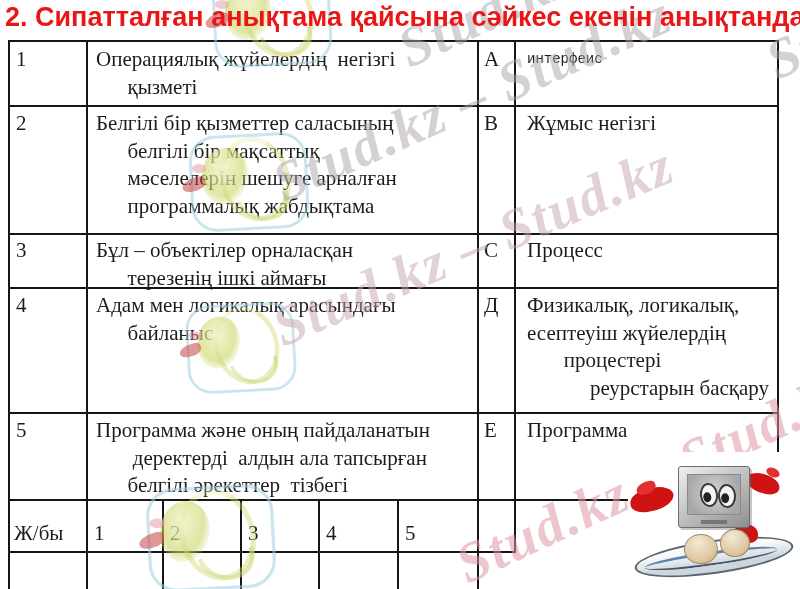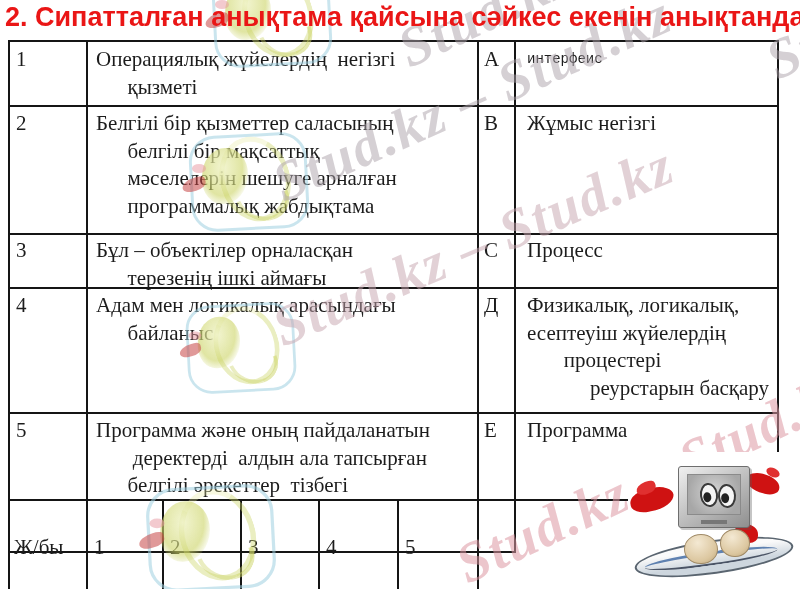--- a/index.html
+++ b/index.html
@@ -22,21 +22,21 @@
   .cell{
     position:absolute;z-index:2;
     font-size:21px;line-height:27.5px;white-space:pre;
     overflow:visible;
   }
   .c1{left:16px;width:62px;}
   .c2{left:96px;width:378px;}
   .c3{left:484px;width:26px;}
   .c4{left:527px;width:246px;}
   .r1{top:46px;}  .r2{top:110px;}  .r3{top:237px;}  .r4{top:292px;}  .r5{top:417px;}
-  .rb{top:534px;}
+  .rb{top:520px;}
   .sans{font-family:Liberation Mono, monospace;font-size:14px;}
   
   .wm{
     position:absolute;z-index:3;white-space:nowrap;
     font-family:"Liberation Serif","DejaVu Serif",serif;
     font-style:italic;font-weight:bold;font-size:56px;letter-spacing:2px;
     transform-origin:left top;pointer-events:none;
   }
   .wm-grey{color:rgba(172,162,170,0.50);}
   .wm-pink{color:rgba(221,152,163,0.55);}

